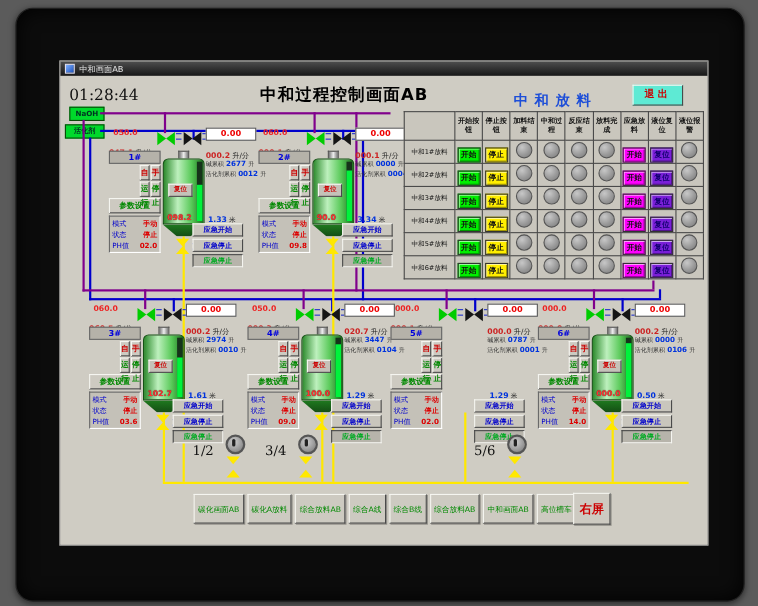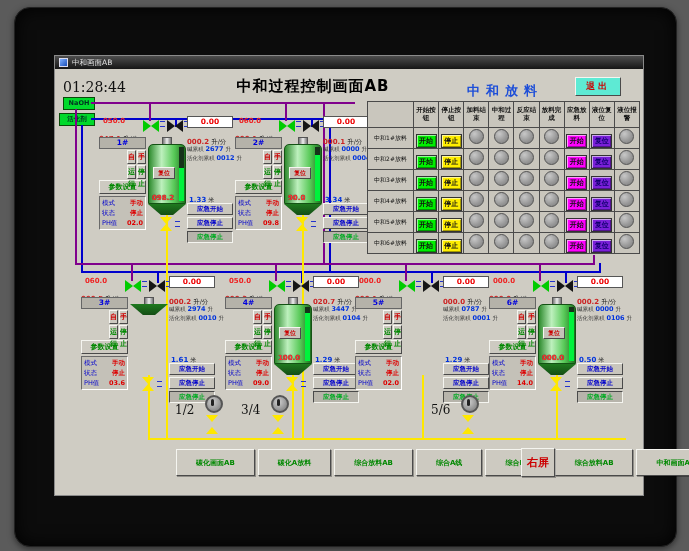--- a/index.html
+++ b/index.html
@@ -77,21 +77,21 @@
   .dvalve{position:absolute;left:12px;top:80px;width:13px;height:14px;}
   .dvalve i{position:absolute;left:0;width:0;height:0;border-style:solid;}
   .dvalve .tu{top:0;border-width:7px 6.5px 0 6.5px;border-color:#ffe800 transparent transparent transparent;}
   .dvalve .td{bottom:0;border-width:0 6.5px 7px 6.5px;border-color:transparent transparent #ffe800 transparent;}
   .dvalve:after{content:"";position:absolute;right:-7px;top:4px;width:5px;height:4px;border-top:1px solid #2233cc;border-bottom:1px solid #2233cc;}
   .cum{position:absolute;left:88px;white-space:nowrap;font-size:5.5px;color:#333;}
   .cum b{color:#0033dd;font-size:6.5px;margin:0 2px;}
   .c1{top:30px;} .c2{top:39px;}
   .lvl{position:absolute;left:90px;top:72px;white-space:nowrap;}
   .lvl b{color:#0033dd;font-size:7px;} .lu{font-size:6px;color:#333;margin-left:2px;}
-  .emg{position:absolute;left:88px;top:88px;width:46px;}
+  .emg{position:absolute;left:76px;top:88px;width:46px;}
   .eb{height:10px;line-height:10px;font-size:6.5px;font-weight:bold;text-align:center;background:#c9c6bd;margin-bottom:2px;cursor:pointer;
       border:1px solid;border-color:#f5f5f0 #4a4a4a #4a4a4a #f5f5f0;}
   .ebl{color:#0000cc;}
   .ebg{color:#00aa22;background:#b7b4ab;border-color:#4a4a4a #f5f5f0 #f5f5f0 #4a4a4a;}
   
   table.rel{position:absolute;left:312px;top:32px;width:273px;border-collapse:collapse;background:#c9c6bd;table-layout:fixed;}
   table.rel th,table.rel td{border:1px solid #4a4a4a;padding:0;text-align:center;vertical-align:middle;overflow:hidden;}
   table.rel th{height:25px;font-size:6.5px;line-height:1.15;color:#111;font-weight:bold;word-break:break-all;}
   table.rel td{height:20px;}
   td.rowlab{font-size:6px;color:#111;}
@@ -110,23 +110,23 @@
   .pumpg:nth-of-type(3){left:376px;top:324px;}
   .pumplab{position:absolute;left:0;top:10px;font-family:"DejaVu Serif",serif;font-size:12px;color:#111;}
   .pumpicon{position:absolute;left:30px;top:2px;width:14px;height:14px;border-radius:50%;border:2px solid #555;
             background:radial-gradient(circle at 40% 35%,#cfcfcf,#8f8f8f 70%);}
   .pumpicon:after{content:"";position:absolute;left:4px;top:2px;width:3px;height:7px;background:#222;border-radius:2px;}
   .parr{position:absolute;left:31px;width:0;height:0;border-style:solid;}
   .parr.d{top:22px;border-width:7px 6px 0 6px;border-color:#ffe800 transparent transparent transparent;}
   .parr.u{top:34px;border-width:0 6px 7px 6px;border-color:transparent transparent #ffe800 transparent;}
   
   .bbar{position:absolute;left:121px;top:380px;display:flex;gap:3px;align-items:center;}
-  .bbtn{height:25px;padding:0 19px;display:flex;align-items:center;justify-content:center;background:#cdcac1;cursor:pointer;
+  .bbtn{height:25px;padding:0 3px;display:flex;align-items:center;justify-content:center;background:#cdcac1;cursor:pointer;
         border:1px solid;border-color:#f5f5f0 #4a4a4a #4a4a4a #f5f5f0;box-shadow:1px 1px 0 rgba(0,0,0,.3);
-        font-size:7px;font-weight:bold;color:#008800;white-space:nowrap;}
+        font-size:7px;font-weight:normal;color:#008800;white-space:nowrap;}
   .rsbtn{position:absolute;left:466px;top:379px;width:32px;height:27px;background:#cdcac1;cursor:pointer;
          border:1px solid;border-color:#f5f5f0 #4a4a4a #4a4a4a #f5f5f0;box-shadow:1px 1px 0 rgba(0,0,0,.3);
          color:#cc0000;font-size:11px;font-weight:bold;text-align:center;line-height:27px;}
 </style>
 </head>
 <body>
 
 <div class="stage">
   <div class="bezel"></div>
   <div class="window">
@@ -357,20 +357,27 @@
                   <span class="sv">停止</span>
                 </div>
                 <div class="srow">
                   <span class="sl">PH值</span>
                   <span class="sv">03.6</span>
                 </div>
               </div>
             </div>
             <div class="tank">
               <div class="nozzle"></div>
+              <div class="tkbody">
+                <div class="slot">
+                  <div class="fill" style="height: 66%;"></div>
+                </div>
+                <div class="tk-btn">复位</div>
+                <div class="tk-val">102.7</div>
+              </div>
               <div class="cone"></div>
               <div class="dvalve">
                 <i class="tu"></i>
                 <i class="td"></i>
               </div>
             </div>
             <div class="cum c1">
               <span>碱累积</span><b>2974</b><span>升</span>
             </div>
             <div class="cum c2">

